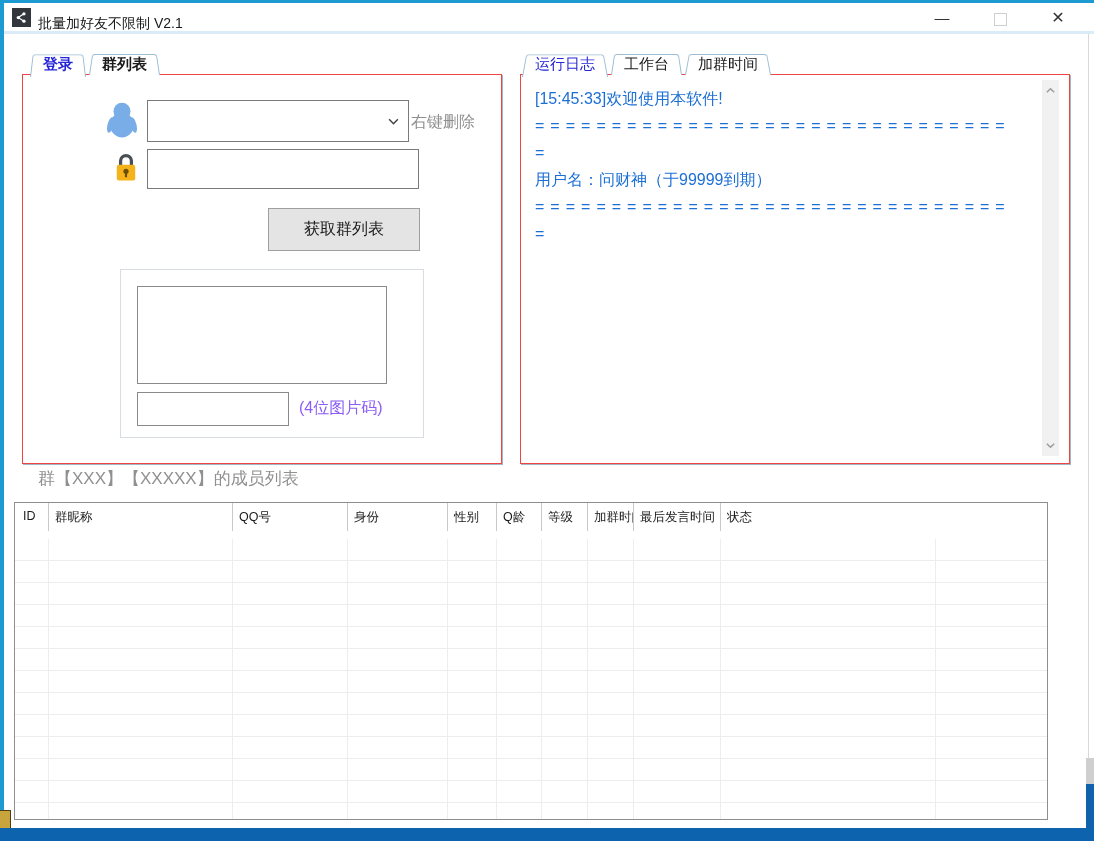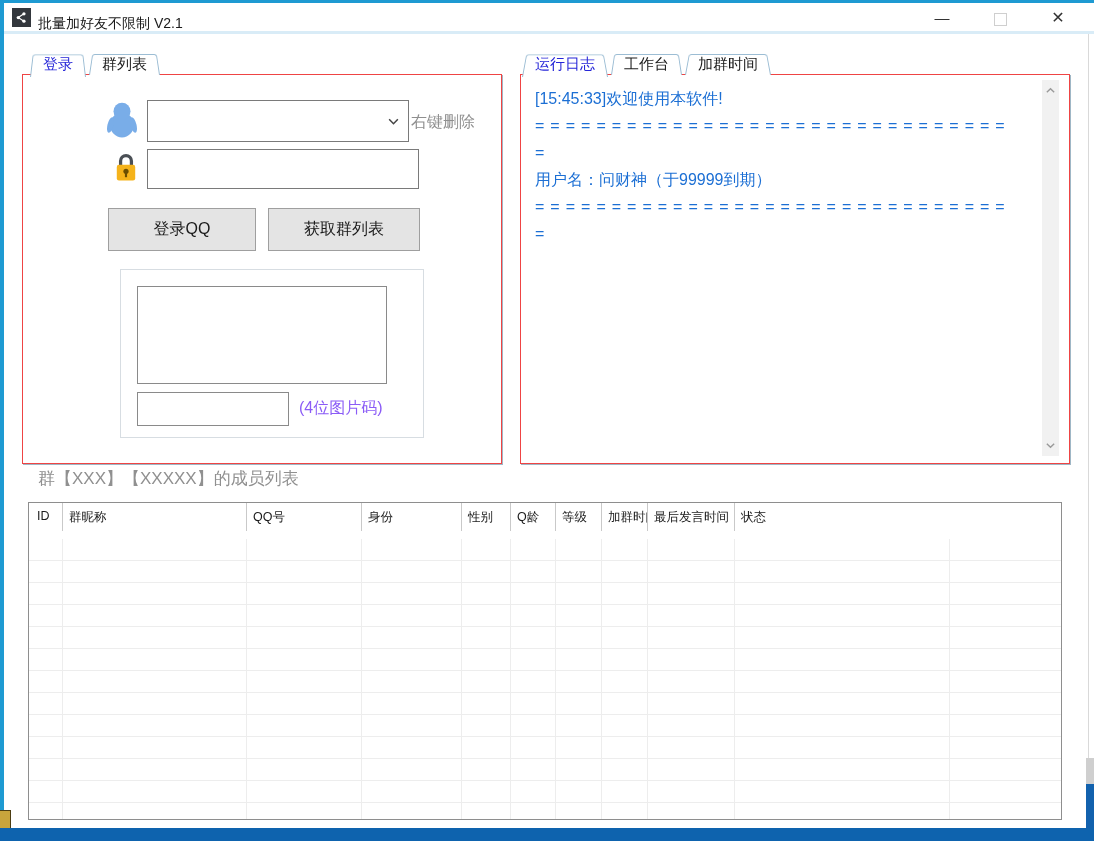--- a/index.html
+++ b/index.html
@@ -25,21 +25,21 @@
   .win-title{position:absolute;left:34px;top:12px;font-size:14px;color:#1a1a1a;white-space:nowrap;}
   .win-btn{position:absolute;top:0;width:40px;height:29px;text-align:center;line-height:29px;font-size:15px;color:#333;cursor:default;}
   .win-btn.min{left:918px;}
   .win-btn.max{left:976px;}
   .win-btn.close{left:1034px;font-size:16px;}
   .max-square{display:inline-block;width:11px;height:11px;border:1px solid #cfcfcf;vertical-align:middle;}
   .title-sep{position:absolute;left:4px;top:31px;width:1090px;height:3px;background:#d9ecf7;}
 
   
   .tabs{position:absolute;display:flex;gap:3px;height:23px;z-index:3;}
-  .tabs-left{left:30px;top:52px;}
+  .tabs-left{left:30px;top:52px;font-weight:bold;}
   .tabs-right{left:522px;top:52px;}
   .tab{position:relative;height:23px;line-height:23px;padding:0 13px;font-size:15px;color:#1a1a1a;cursor:default;}
   .tab::before{
     content:"";position:absolute;left:0;right:0;top:0;bottom:0;
     background:#fff;border:1px solid #9cbdd4;border-bottom:none;border-radius:3px 3px 0 0;
     transform:perspective(10px) rotateX(2.5deg);transform-origin:bottom;
   }
   .tab>span{position:relative;z-index:1;}
   .tab.active{z-index:5;}
   .tab.active::before{bottom:-2px;}
@@ -69,21 +69,21 @@
   .log-body{position:absolute;left:14px;top:10px;width:492px;font-size:16px;color:#1c6fd4;line-height:27px;}
   .log-line{white-space:nowrap;overflow:hidden;}
   .log-line.eq{letter-spacing:6px;}
   .scrollbar{position:absolute;right:10px;top:5px;width:17px;height:376px;background:#f1f1f1;}
   .sb-arrow{position:absolute;left:0;width:17px;height:17px;display:flex;align-items:center;justify-content:center;}
   .sb-up{top:2px;}
   .sb-down{bottom:2px;}
 
   
   .member-caption{position:absolute;left:38px;top:467px;font-size:17px;color:#909090;white-space:nowrap;z-index:2;}
-  .member-table{position:absolute;left:28px;top:502px;width:1034px;height:318px;border:1px solid #8e8e8e;background:#fff;overflow:hidden;box-sizing:border-box;z-index:2;}
+  .member-table{position:absolute;left:14px;top:502px;width:1034px;height:318px;border:1px solid #8e8e8e;background:#fff;overflow:hidden;box-sizing:border-box;z-index:2;}
   .tgrid{display:grid;grid-template-columns:34px 184px 115px 100px 49px 45px 46px 46px 87px 215px 1fr;}
   .thead{height:36px;}
   .thcell{font-size:12.5px;color:#1a1a1a;padding:6px 0 0 6px;border-right:1px solid #c9c9c9;height:28px;box-sizing:border-box;white-space:nowrap;overflow:hidden;}
   .thcell:first-child{padding-left:8px;}
   .thcell:last-child{border-right:none;}
   .trow{height:22px;}
   .tcell{border-right:1px solid #ededed;border-bottom:1px solid #ededed;}
   .tcell:last-child{border-right:none;}
 </style>
 </head>
@@ -142,21 +142,20 @@
   <div class="lock-icon">
     <svg width="26" height="38" viewBox="0 0 24 32">
       <path d="M7 14 V9.5 a5 5 0 0 1 10 0 V14" fill="none" stroke="#4a4f55" stroke-width="3"></path>
       <rect x="3.5" y="13" width="17" height="14.5" rx="2" fill="#F5B31B"></rect>
       <circle cx="12" cy="19" r="2.4" fill="#6b4e00"></circle>
       <rect x="11" y="20" width="2" height="4.5" fill="#6b4e00"></rect>
     </svg>
   </div>
   <input class="pwd-input" type="password" value="" style="">
 
-  <div class="btn btn-login">登录QQ</div>
   <div class="btn btn-groups">获取群列表</div>
 
   <div class="captcha-group">
     <div class="captcha-img"></div>
     <input class="captcha-input" type="text" value="" style="">
     <div class="captcha-label">(4位图片码)</div>
   </div>
 </div>
 
 <div class="tabs tabs-right">

